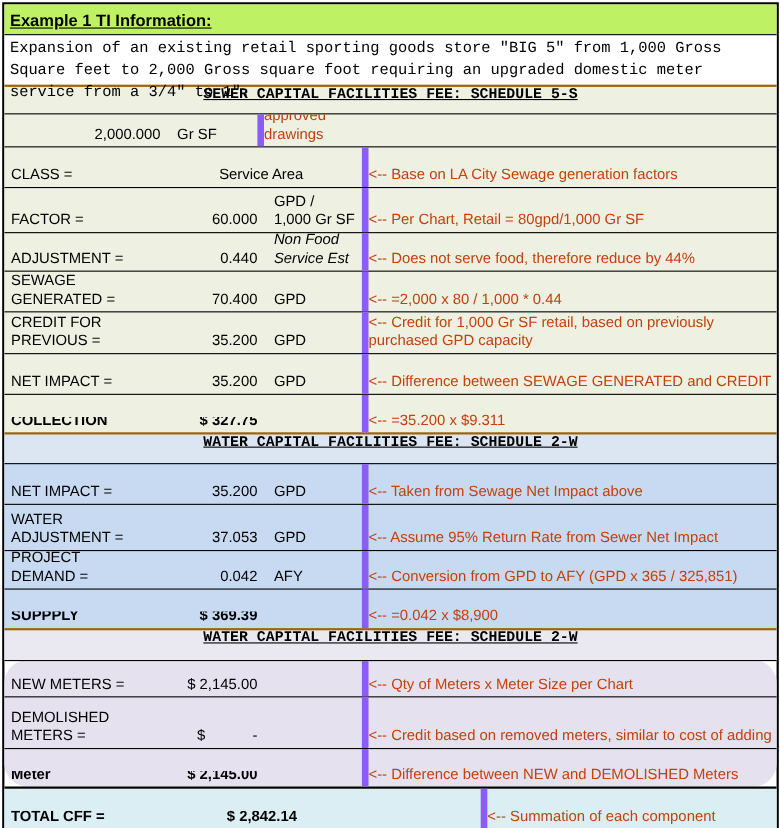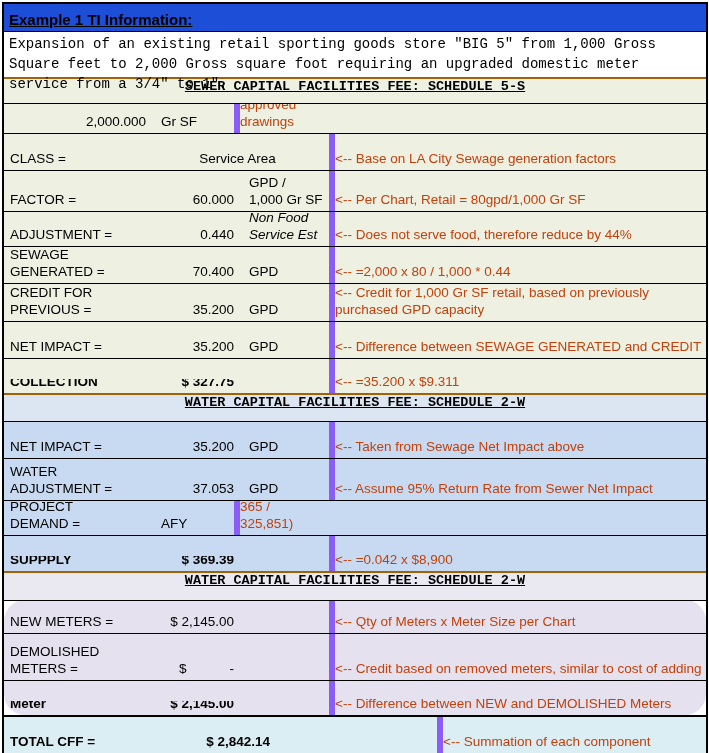--- a/index.html
+++ b/index.html
@@ -1,18 +1,18 @@
 <!DOCTYPE html>
 <html><head>
 <meta charset="utf-8">
 <style>
   html,body{margin:0;padding:0;background:#fff;}
   body{width:709px;font-family:"Liberation Sans",sans-serif;color:#000;}
   .sheet{width:702px;margin:2px 0 0 2px;border:2px solid #000;border-bottom-width:3px;background:#fff;}
-  .titlebox{height:27px;box-sizing:border-box;display:flex;align-items:flex-end;padding:0 16px 3px 5px;background:#1d4ed8;}
+  .titlebox{height:27px;box-sizing:border-box;display:flex;align-items:flex-end;padding:0 16px 3px 5px;background:#bef264;}
   .titlebox span{font-weight:700;font-size:15px;text-decoration:underline;}
   .descbox{box-sizing:border-box;height:46px;border-top:1px solid #000;padding:2px 10px 2px 5px;font-size:14px;line-height:20px;background:#fff;font-family:Liberation Mono, monospace;}
   .hdr{box-sizing:border-box;display:flex;justify-content:center;border-top:2px solid #a16207;padding-bottom:3px;font-family:Liberation Mono, monospace;}
   .hdr span{font-weight:700;font-size:13.5px;text-decoration:underline;}
   .row{display:grid;grid-template-columns:142px 88px 95px 1fr;border-top:1px solid #000;box-sizing:border-box;}
   .c{display:flex;align-items:flex-end;padding-bottom:3px;box-sizing:border-box;font-size:13.5px;line-height:17px;overflow:hidden;}
   .label{padding-left:6px;white-space:pre-line;}
   .value{justify-content:flex-end;white-space:pre;}
   .unit{padding-left:15px;white-space:pre-line;}
   .comment{border-left:6px solid #8b5cf6;color:#c2410c;padding-right:4px;}
@@ -110,20 +110,21 @@
       <div class="row" style="height:42px">
         <div class="c label">WATER
 ADJUSTMENT =</div>
         <div class="c value">37.053</div>
         <div class="c unit">GPD</div>
         <div class="c comment">&lt;-- Assume 95% Return Rate from Sewer Net Impact</div>
       </div>
       <div class="row" style="height:35px">
         <div class="c label">PROJECT
 DEMAND =</div>
+        <div class="c value">0.042</div>
         <div class="c unit">AFY</div>
         <div class="c comment">&lt;-- Conversion from GPD to AFY (GPD x 365 / 325,851)</div>
       </div>
       <div class="row bold" style="height:36px">
         <div class="c label">CFF - WATER
 SUPPPLY</div>
         <div class="c value">$ 369.39</div>
         <div class="c unit"></div>
         <div class="c comment">&lt;-- =0.042 x $8,900</div>
       </div>

